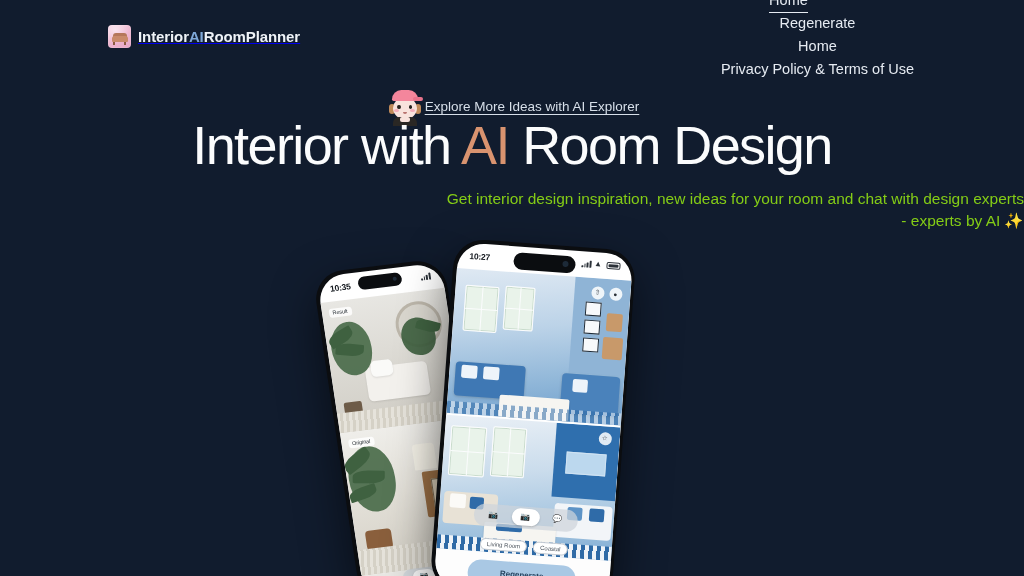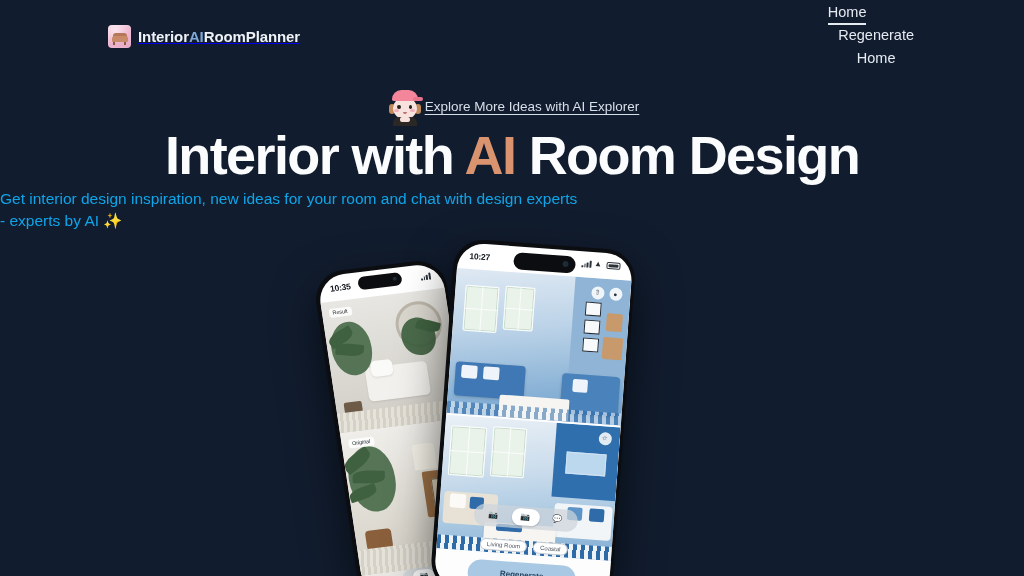--- a/index.html
+++ b/index.html
@@ -68,27 +68,27 @@
   .mascot .hair-l { position:absolute; left:4px; top:18px; width:6px; height:10px; background:#c08a5a; border-radius:3px; }
   .mascot .hair-r { position:absolute; right:4px; top:18px; width:6px; height:10px; background:#c08a5a; border-radius:3px; }
   .mascot .body { position:absolute; left:8px; bottom:0; width:24px; height:9px; background:#2a2724; border-radius:6px 6px 0 0; }
   .mascot .collar { position:absolute; left:15px; bottom:4px; width:10px; height:5px; background:#f8e2dd; border-radius:2px; }
   .explorer-link {
     font-size:13.5px; color:#d7dfe9; text-decoration:underline; text-underline-offset:2.5px; white-space:nowrap;
   }
 
   
   .hero-title {
-    position:absolute; top:126px; left:0; width:1024px; text-align:center;
-    font-size:54px; font-weight:700; letter-spacing:-1.6px; color:#fbfcfd; line-height:1.08;
+    position:absolute; top:116px; left:0; width:1024px; text-align:center;
+    font-size:54px; font-weight:400; letter-spacing:-1.6px; color:#fbfcfd; line-height:1.08;
   }
   .hero-title .accent { color:#d9936f; }
   .hero-sub {
-    position:absolute; top:188px; left:0; width:1024px; text-align:left;
-    font-size:15.5px; line-height:1.42; color:#0ea5e9; font-weight:400;
+    position:absolute; top:188px; left:0; width:1024px; text-align:right;
+    font-size:15.5px; line-height:1.42; color:#84cc16; font-weight:400;
   }
 
   
   .phones { position:absolute; top:232px; left:0; width:1024px; height:344px; }
 
   .phone { position:absolute; border-radius:30px; background:#0b0d10;
            box-shadow:0 18px 46px rgba(0,0,0,.55); }
   .phone .bezel {
     position:absolute; inset:3.5px; border-radius:27px; overflow:hidden; background:#fff;
   }
@@ -215,20 +215,21 @@
         <span class="sofa-leg-l"></span>
         <span class="sofa-leg-r"></span>
       </span>
       <span class="brand-text"><span>Interior</span><span class="ai">AI</span><span>RoomPlanner</span></span>
     </a>
 
     <nav class="nav">
       <a class="nav-item active" href="#">Home</a>
       <a class="nav-item" href="#">Regenerate</a>
       <a class="nav-item" href="#">Home</a>
+      <a class="nav-item" href="#">Privacy Policy &amp; Terms of Use</a>
     </nav>
   </div>
 
   <div class="explorer">
     <span class="mascot">
       <span class="hair-l"></span>
         <span class="hair-r"></span>
       <span class="face"></span>
       <span class="cap"></span>
         <span class="cap-brim"></span>

